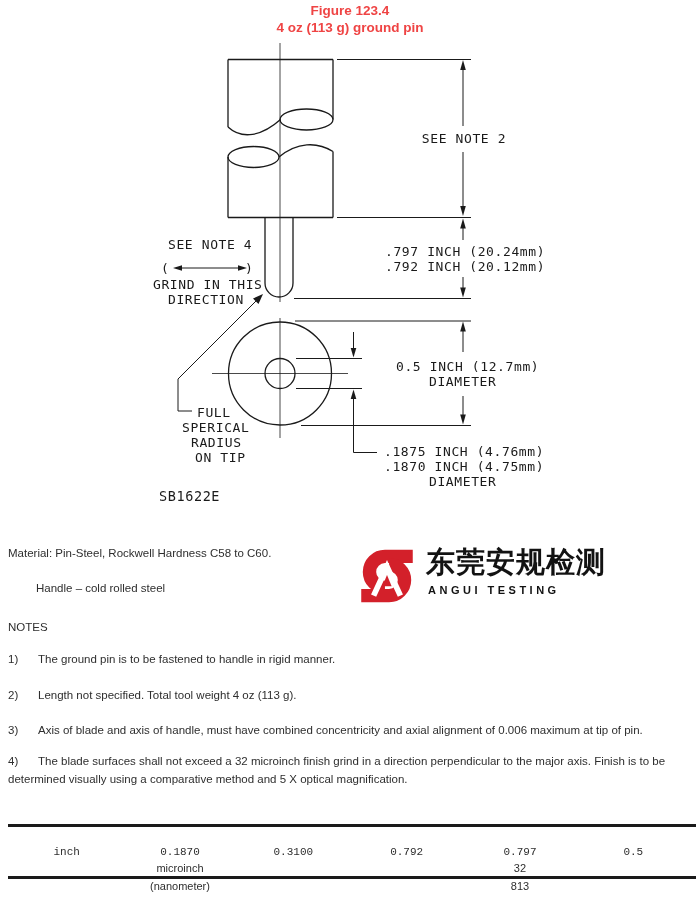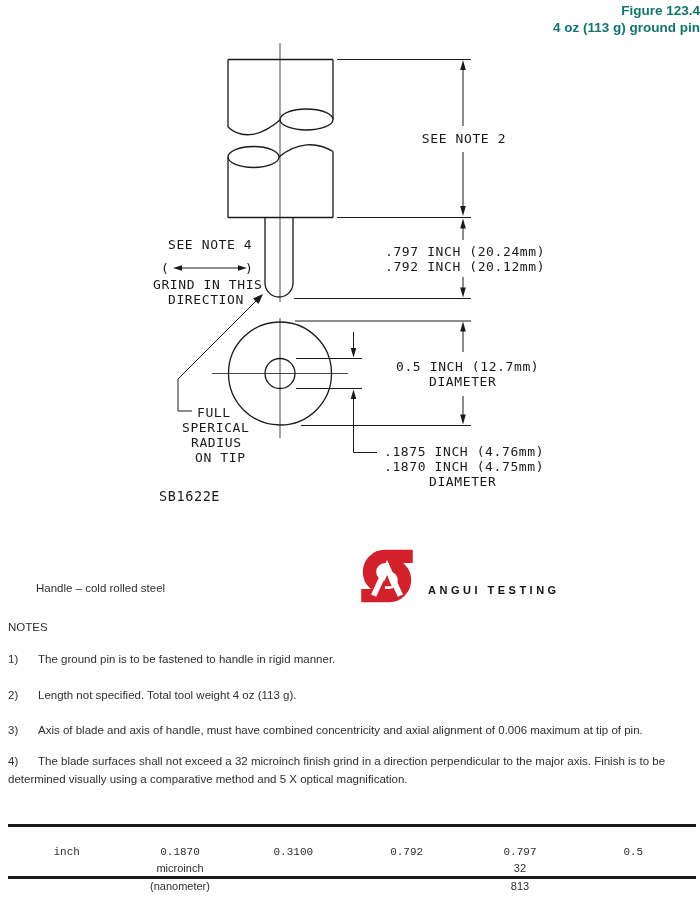--- a/index.html
+++ b/index.html
@@ -1,19 +1,19 @@
 <!DOCTYPE html>
 <html><head>
 <meta charset="utf-8">
 <style>
   html,body{margin:0;padding:0;background:#ffffff;}
   .page{position:relative;width:700px;height:902px;background:#ffffff;overflow:hidden;
         font-family:"Liberation Sans",sans-serif;color:#2e2e2e;}
-  .title{position:absolute;left:0;top:2px;width:700px;text-align:right;
-         font-weight:bold;font-size:13.5px;line-height:17px;color:#0f766e;}
+  .title{position:absolute;left:0;top:2px;width:700px;text-align:center;
+         font-weight:bold;font-size:13.5px;line-height:17px;color:#ef4444;}
   svg.drawing{position:absolute;left:0;top:0;}
   svg.drawing path, svg.drawing ellipse, svg.drawing circle, svg.drawing line{
         stroke:#1a1a1a;fill:none;}
   .objline{stroke-width:1.3px;}
   .thinline{stroke-width:1px;}
   .ctr{stroke-width:0.8px;}
   .arrow{fill:#1a1a1a;stroke:none;}
   .cadtxt{font-family:"DejaVu Sans Mono",monospace;font-size:13px;letter-spacing:0.6px;
           fill:#1a1a1a;}
   .cadbig{font-size:13.5px;}
@@ -112,35 +112,37 @@
     <text class="cadtxt" x="384" y="456">.1875 INCH (4.76mm)</text>
     <text class="cadtxt" x="384" y="471">.1870 INCH (4.75mm)</text>
     <text class="cadtxt" x="429" y="486">DIAMETER</text>
     <text class="cadtxt" x="197" y="417">FULL</text>
     <text class="cadtxt" x="182" y="432">SPERICAL</text>
     <text class="cadtxt" x="191" y="447">RADIUS</text>
     <text class="cadtxt" x="195" y="462">ON TIP</text>
     <text class="cadtxt cadbig" x="159" y="501">SB1622E</text>
   </svg>
 
+  <div class="body-line" style="top:546px;">Material: Pin-Steel, Rockwell Hardness C58 to C60.</div>
   <div class="body-line" style="top:581px;margin-left:28px;">Handle – cold rolled steel</div>
   <div class="body-line" style="top:620px;">NOTES</div>
 
   <div class="note" style="top:650px;"><span class="nnum">1)</span><span>The ground pin is to be fastened to handle in rigid manner.</span></div>
   <div class="note" style="top:686px;"><span class="nnum">2)</span><span>Length not specified. Total tool weight 4 oz (113 g).</span></div>
   <div class="note" style="top:721px;"><span class="nnum">3)</span><span>Axis of blade and axis of handle, must have combined concentricity and axial alignment of 0.006 maximum at tip of pin.</span></div>
   <div class="note" style="top:752px;"><span class="nnum">4)</span><span>The blade surfaces shall not exceed a 32 microinch finish grind in a direction perpendicular to the major axis. Finish is to be determined visually using a comparative method and 5 X optical magnification.</span></div>
 
   <div class="logo">
     <svg class="logo-mark" width="62" height="68" viewBox="0 0 60 66">
       <path d="M55,14 H28 A15,15 0 0 0 28,44" stroke="#d3202a" stroke-width="13" fill="none"></path>
       <path d="M5,52 H32 A15,15 0 0 0 32,22" stroke="#d3202a" stroke-width="13" fill="none"></path>
       <path d="M17,52 L30,24 L43,52" stroke="#ffffff" stroke-width="5.5" fill="none"></path>
       <polygon points="30,32 25.5,43 34.5,43" fill="#d3202a"></polygon>
     </svg>
+    <div class="logo-cjk">东莞安规检测</div>
     <div class="logo-latin">ANGUI TESTING</div>
   </div>
 
   <div class="trow" style="top:846px;font-family:Liberation Mono, monospace;">
     <div>inch</div>
     <div>0.1870</div>
     <div>0.3100</div>
     <div>0.792</div>
     <div>0.797</div>
     <div>0.5</div>

